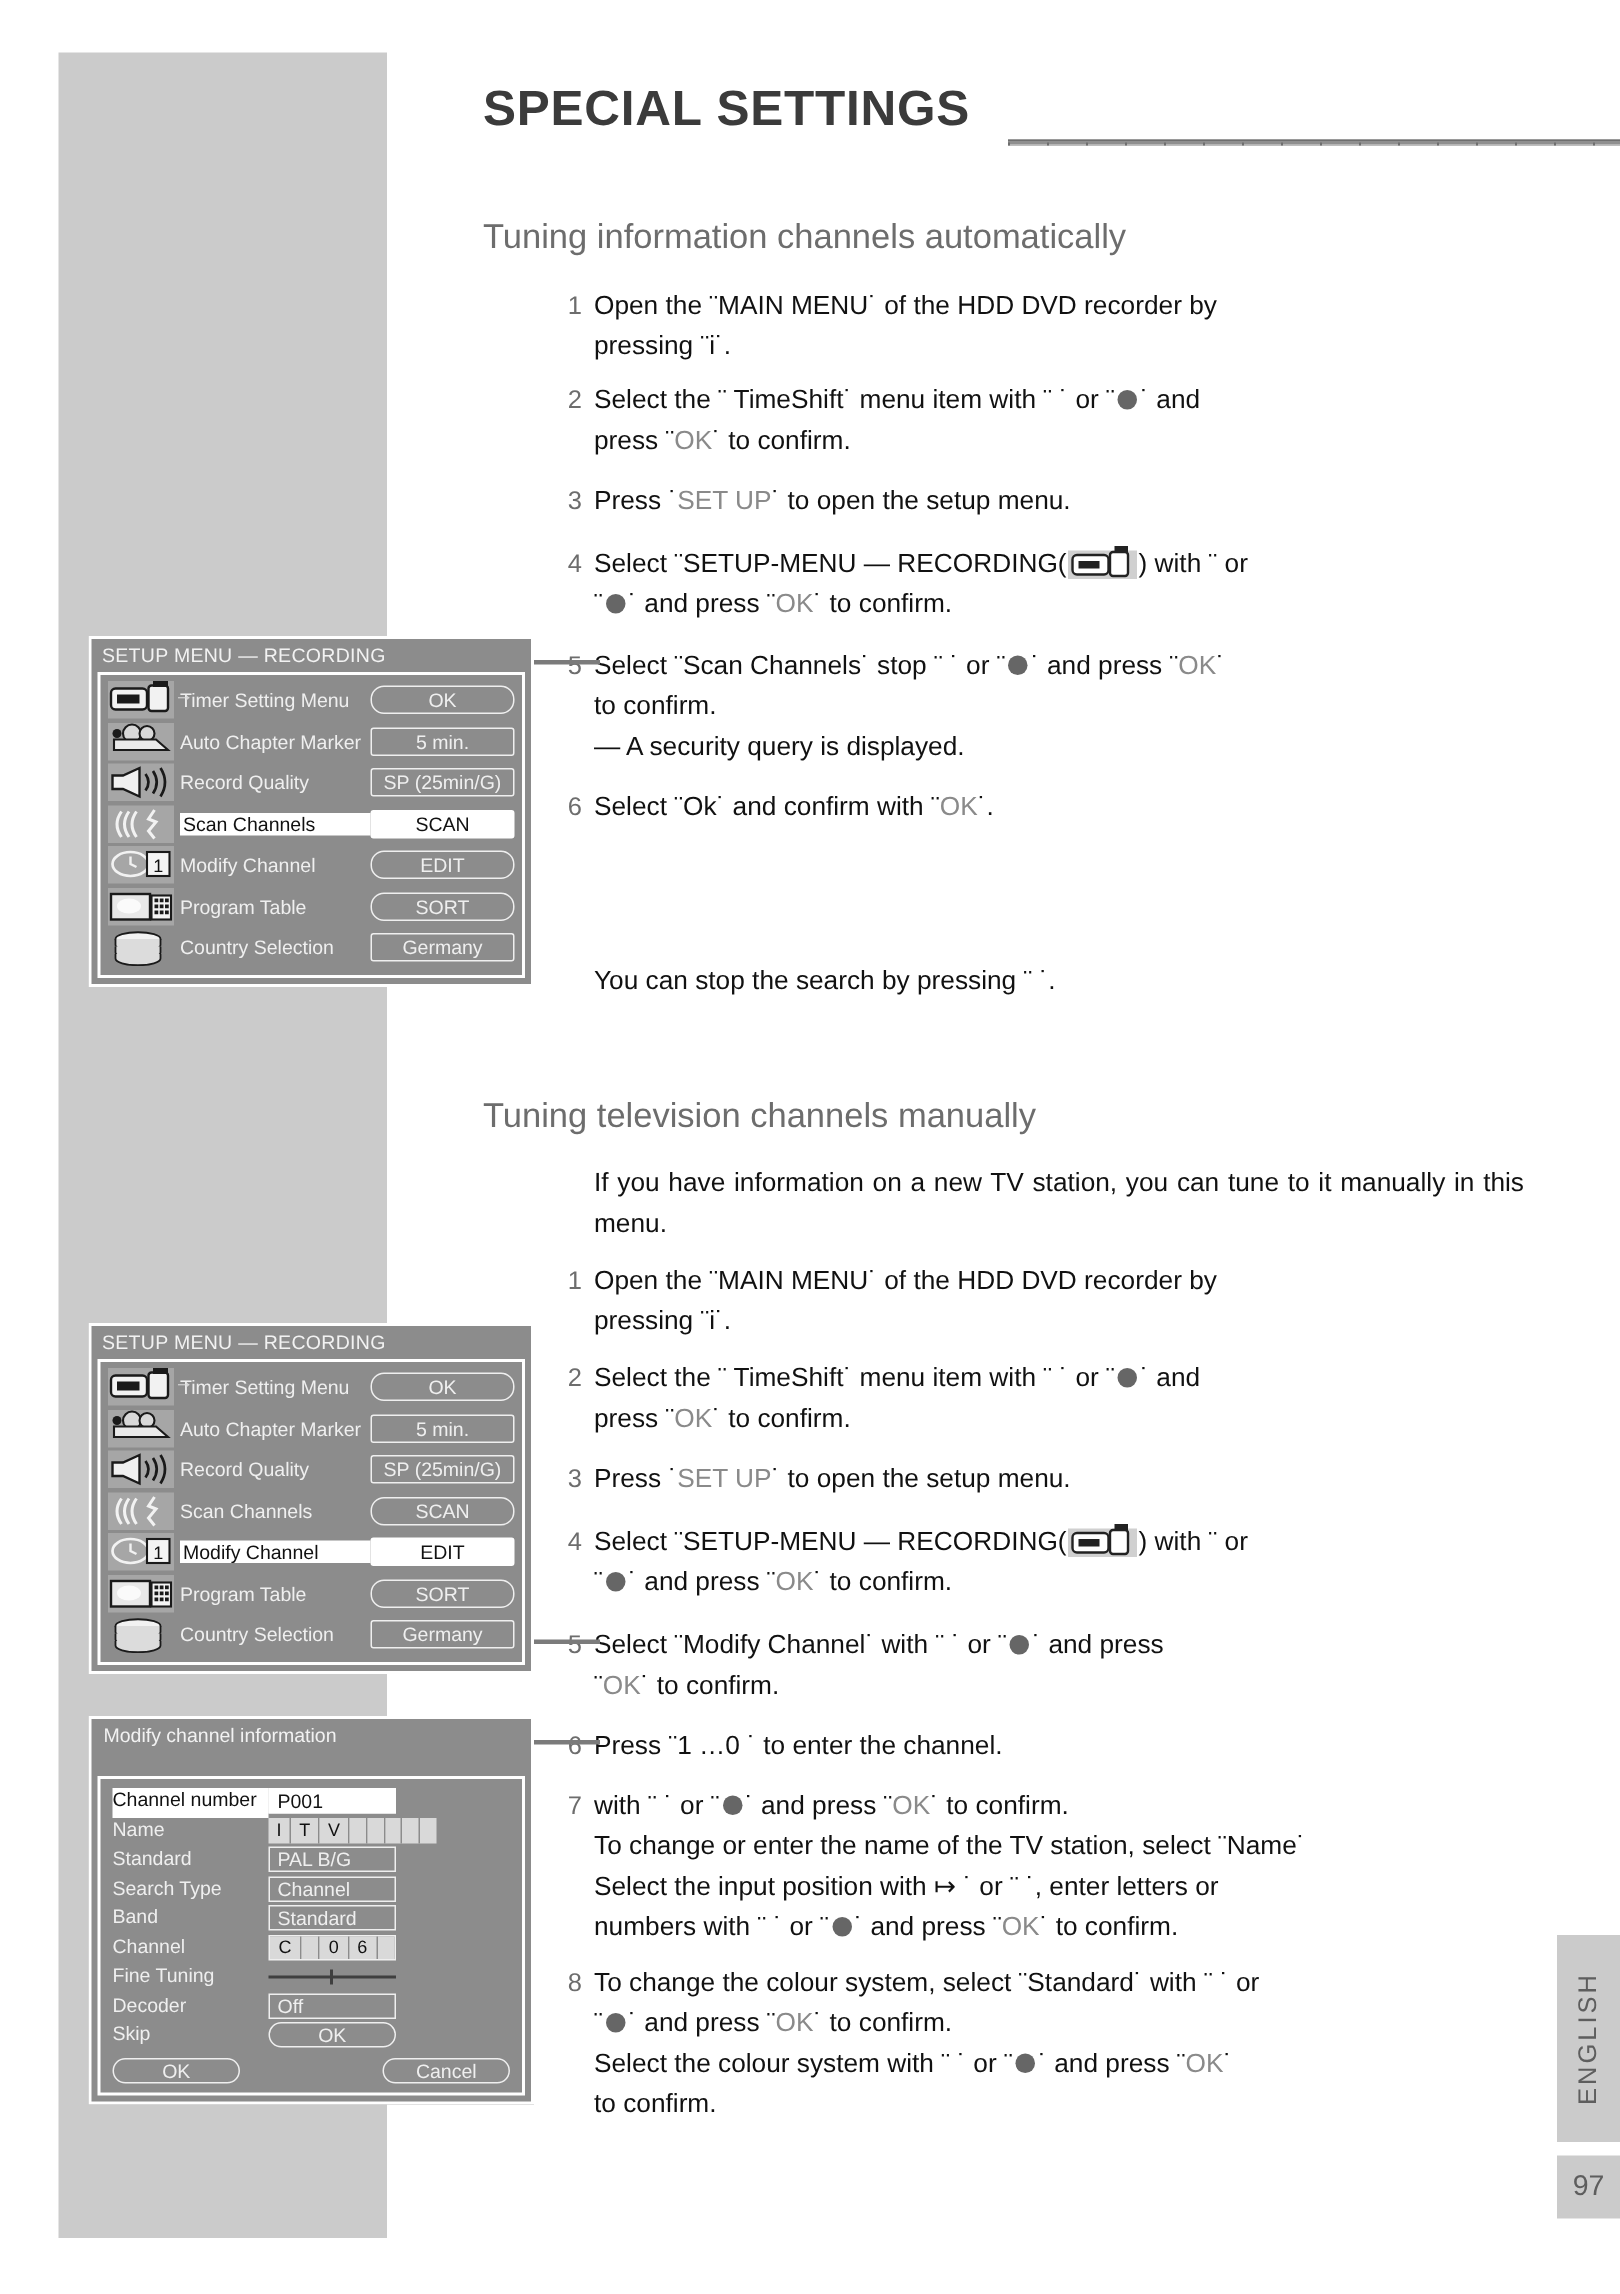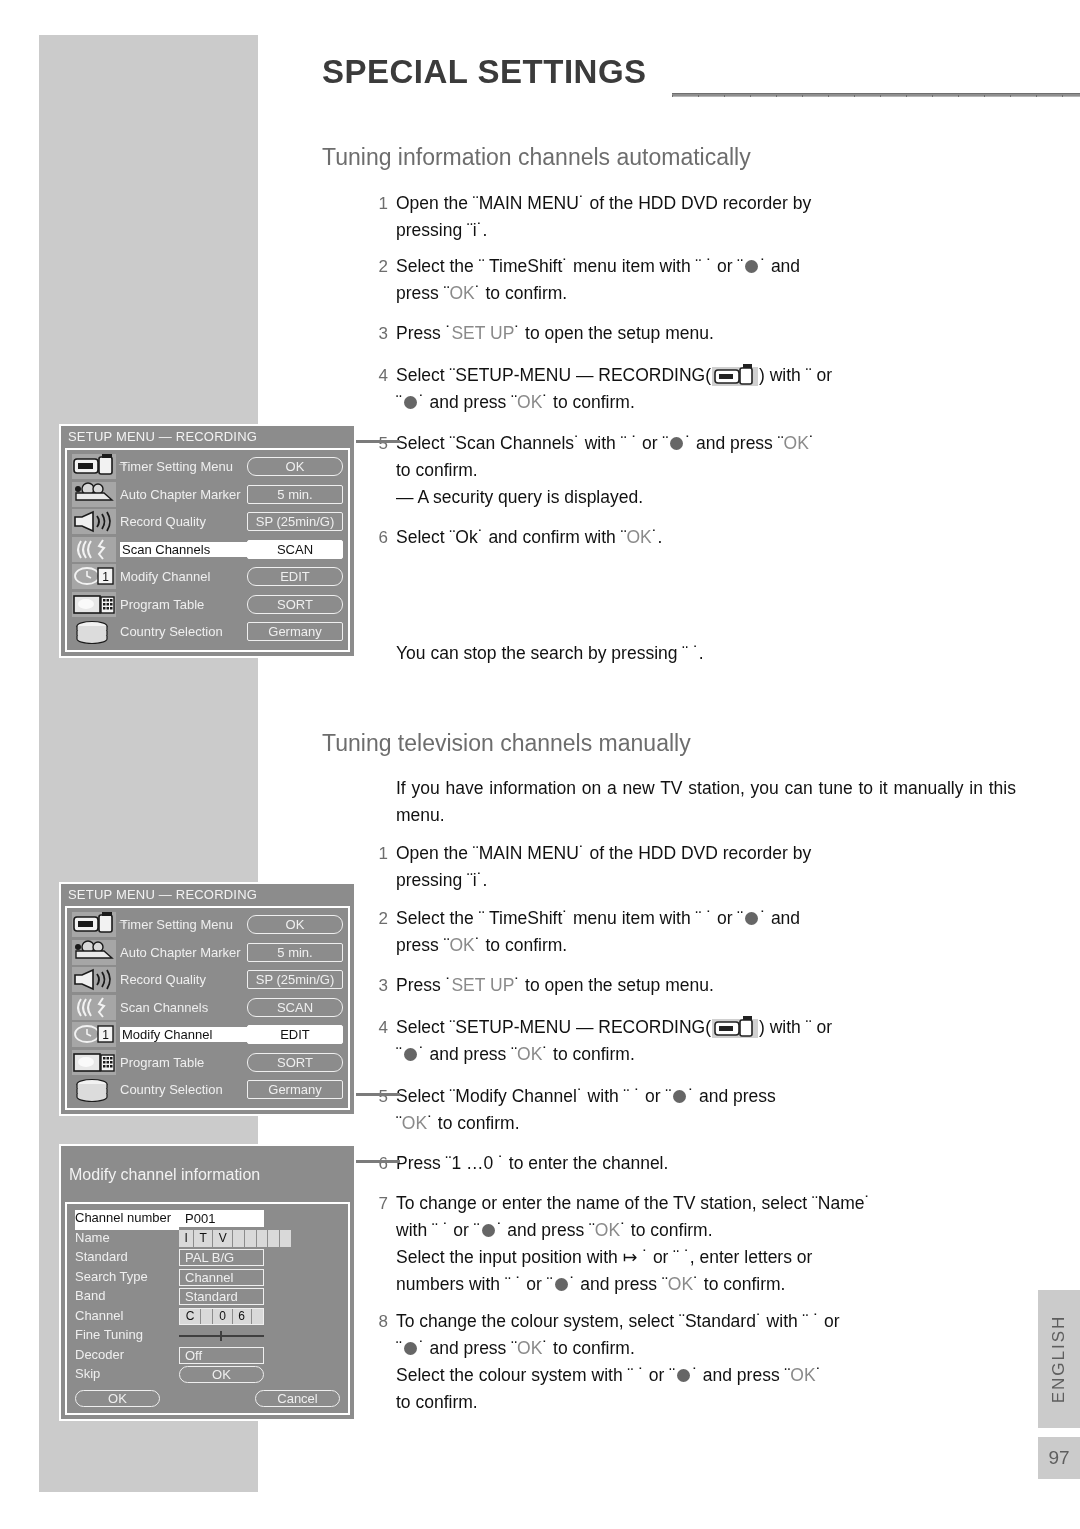--- a/index.html
+++ b/index.html
@@ -135,21 +135,21 @@
     position:absolute; height:3px; background:#7b7b7b;
   }
 
   
   .dlg{
     position:absolute;
     background:#8c8c8c; border:2px solid #ffffff;
   }
   .dlg-title{
     height:38px; line-height:22px; padding-left:8px;
-    font-size:16px; color:#f2f2f2;margin-top:18px;
+    font-size:13px; color:#f2f2f2;
   }
   .dlg-body{
     border:2px solid #ffffff; margin:0 4px 4px 4px;
     padding:6px 8px 6px 8px;
   }
   .dlg-row{ display:flex; height:19.5px; }
   .dlg-lab{ width:104px; font-size:13px; color:#efefef; }
   .dlg-box{
     width:85px; height:17px; line-height:15px;
     border:1px solid #efefef; font-size:13px; color:#efefef;
@@ -240,21 +240,21 @@
           <rect x="3" y="6" width="24" height="13" rx="3" fill="#fff" stroke="#222" stroke-width="1.6"></rect>
           <rect x="28" y="4" width="12" height="16" rx="2" fill="#fff" stroke="#222" stroke-width="1.6"></rect>
           <rect x="31" y="0" width="9" height="4" fill="#222"></rect>
           <rect x="7" y="10" width="14" height="5" fill="#222"></rect>
         </svg></span><span>) with ¨ or</span></p>
   <p class="nj"><span>¨</span><span class="dot"></span><span>˙ and press ¨</span><span class="grey">OK</span><span>˙ to confirm.</span></p>
 </div>
 
 <div class="step" style="top:430px;">
   <span class="num">5</span>
-  <p class="nj"><span>Select ¨Scan Channels˙ with ¨   ˙ or ¨</span><span class="dot"></span><span>˙ and press ¨</span><span class="grey">OK</span><span>˙</span></p>
+  <p class="nj"><span>Select ¨Scan Channels˙ stop ¨   ˙ or ¨</span><span class="dot"></span><span>˙ and press ¨</span><span class="grey">OK</span><span>˙</span></p>
   <p class="nj"><span>to confirm.</span></p>
   <p class="nj dash">— A security query is displayed.</p>
 </div>
 
 <div class="step" style="top:524px;">
   <span class="num">6</span>
   <p class="nj"><span>Select ¨Ok˙ and confirm with ¨</span><span class="grey">OK</span><span>˙.</span></p>
 </div>
 
 <div class="step" style="top:640px;">
@@ -300,22 +300,22 @@
   <p class="nj"><span>¨</span><span class="grey">OK</span><span>˙ to confirm.</span></p>
 </div>
 
 <div class="step" style="top:1150px;">
   <span class="num">6</span>
   <p class="nj">Press ¨1 …0 ˙ to enter the channel.</p>
 </div>
 
 <div class="step" style="top:1190px;">
   <span class="num">7</span>
+  <p class="nj"><span>with ¨   ˙ or ¨</span><span class="dot"></span><span>˙ and press ¨</span><span class="grey">OK</span><span>˙ to confirm.</span></p>
   <p class="nj">To change or enter the name of the TV station, select ¨Name˙</p>
-  <p class="nj"><span>with ¨   ˙ or ¨</span><span class="dot"></span><span>˙ and press ¨</span><span class="grey">OK</span><span>˙ to confirm.</span></p>
   <p><span>Select the input position with ↦ ˙ or ¨     ˙, enter letters or</span></p>
   <p class="nj"><span>numbers with ¨   ˙ or ¨</span><span class="dot"></span><span>˙ and press ¨</span><span class="grey">OK</span><span>˙ to confirm.</span></p>
 </div>
 
 <div class="step" style="top:1308px;">
   <span class="num">8</span>
   <p class="nj">To change the colour system, select ¨Standard˙ with ¨ ˙ or</p>
   <p class="nj"><span>¨</span><span class="dot"></span><span>˙ and press ¨</span><span class="grey">OK</span><span>˙ to confirm.</span></p>
   <p class="nj"><span>Select the colour system with ¨ ˙ or ¨</span><span class="dot"></span><span>˙ and press ¨</span><span class="grey">OK</span><span>˙</span></p>
   <p class="nj"><span>to confirm.</span></p>

